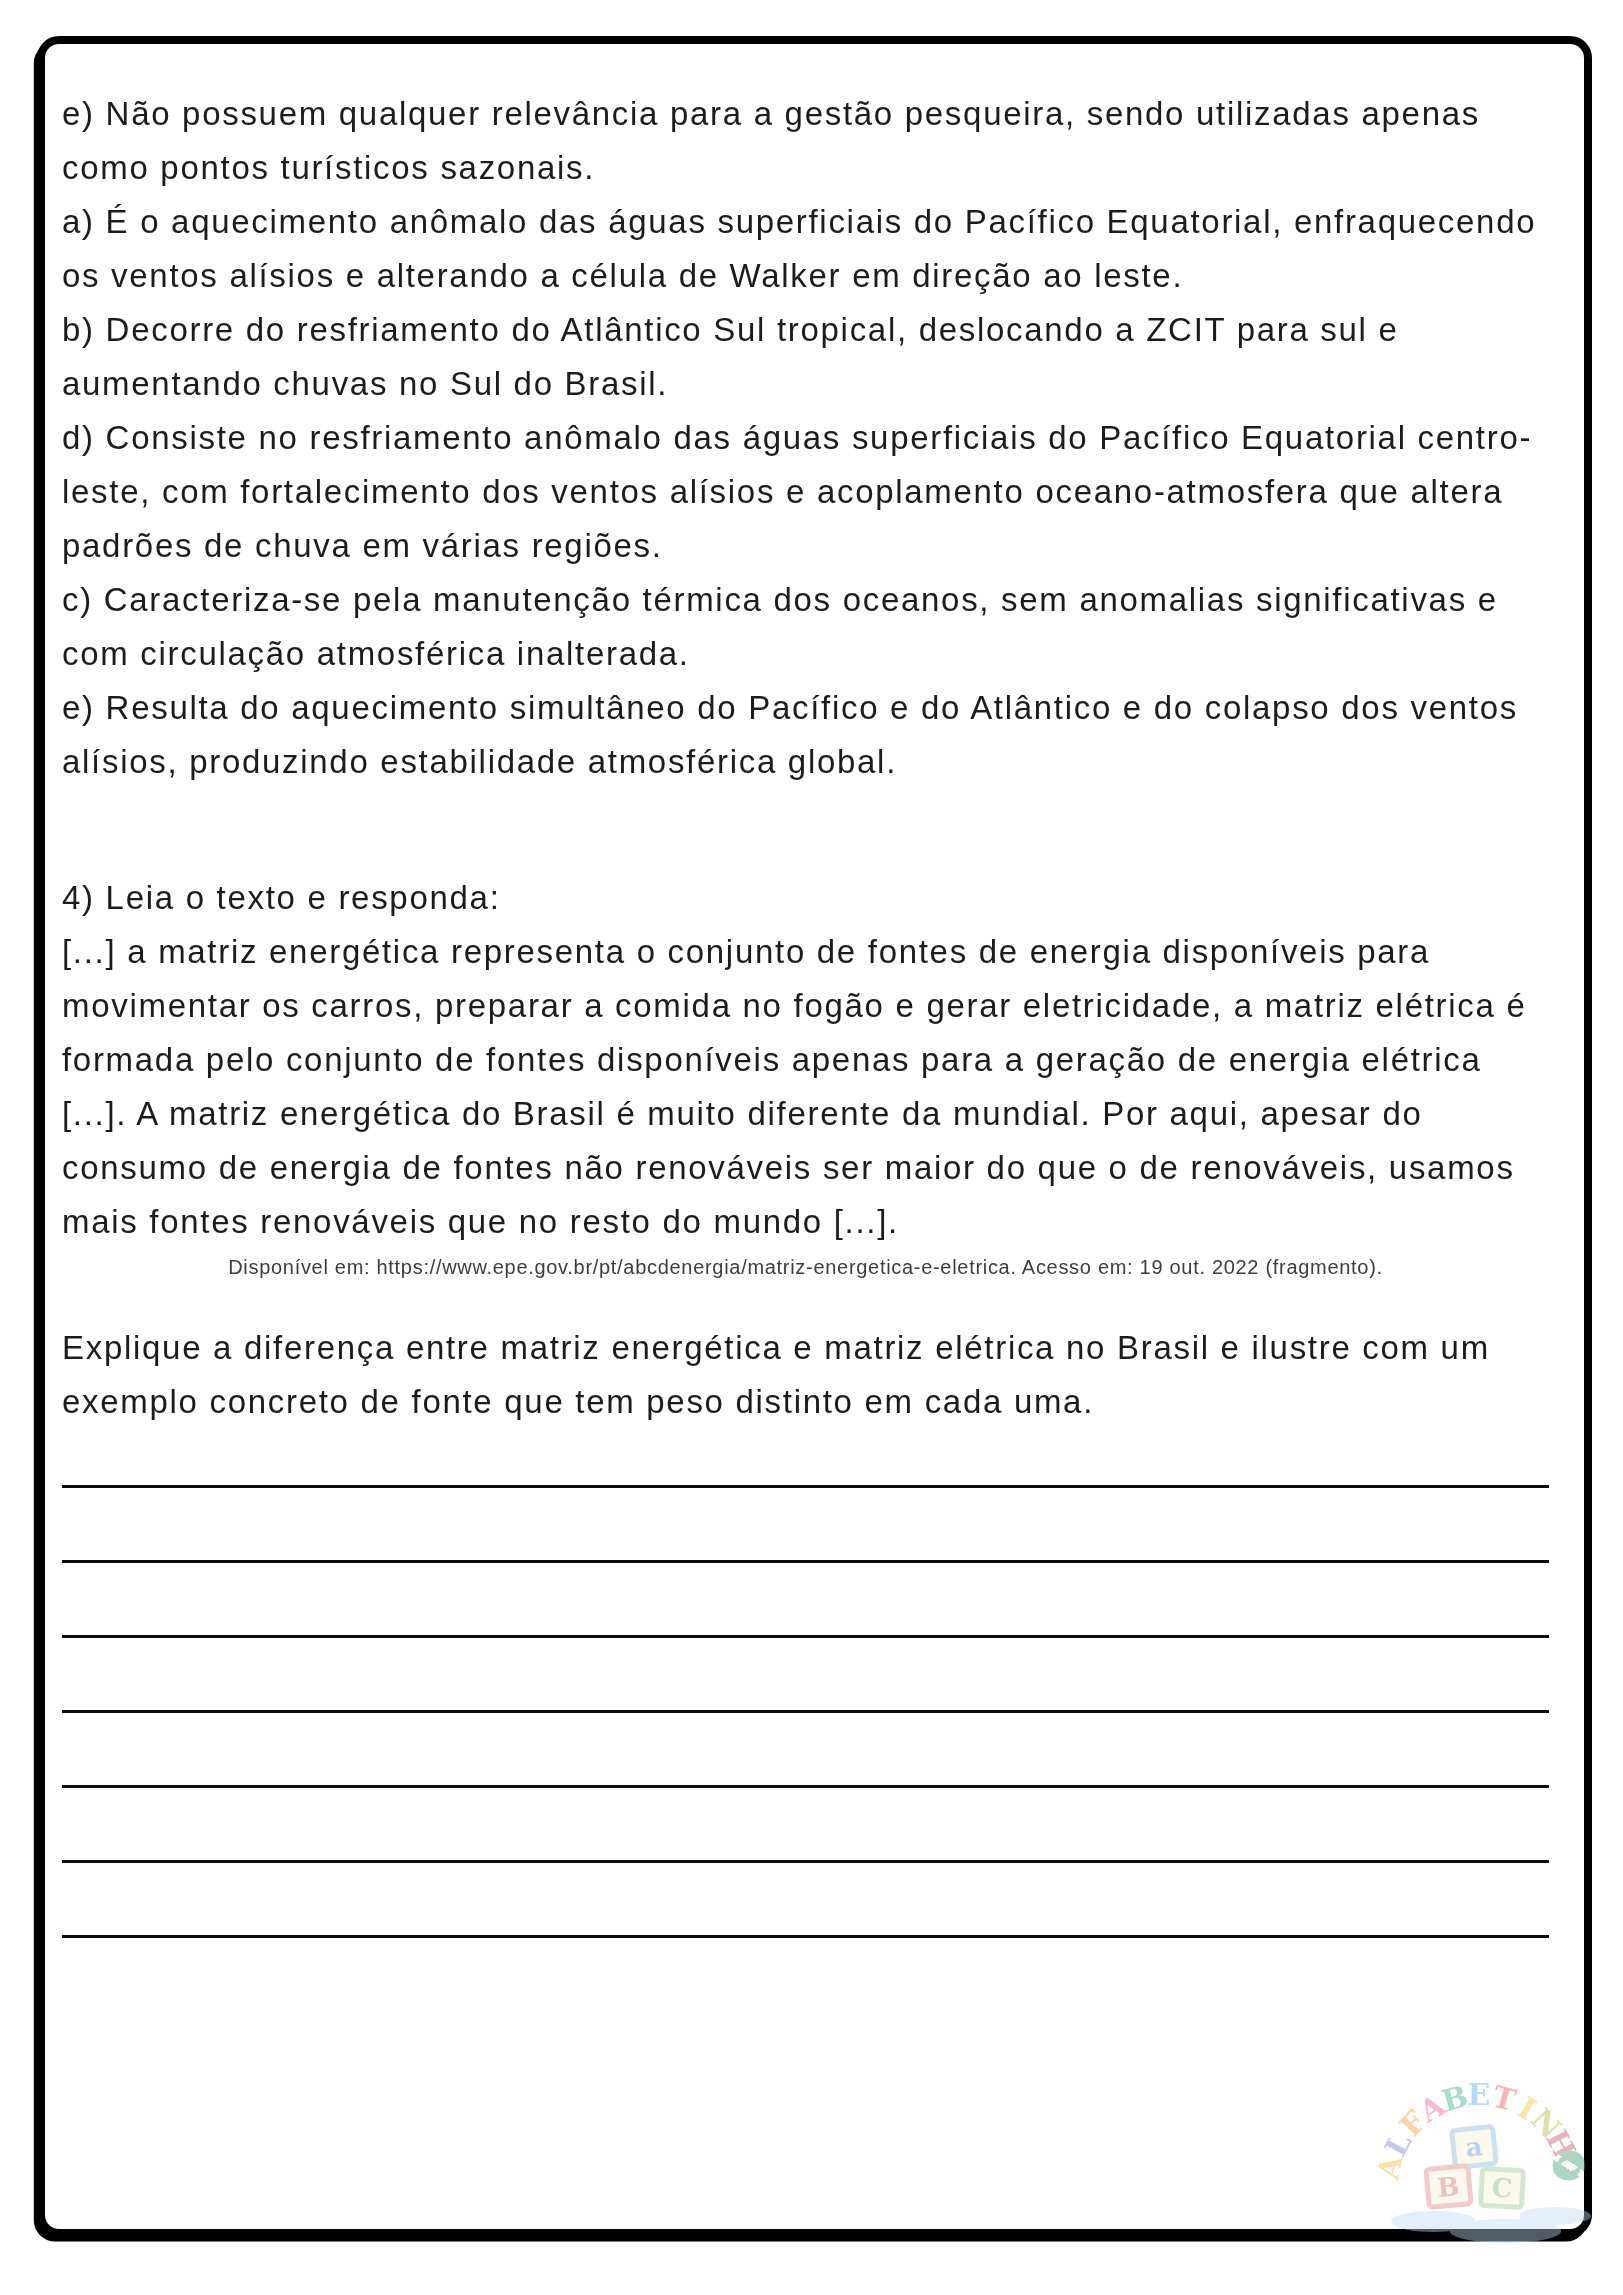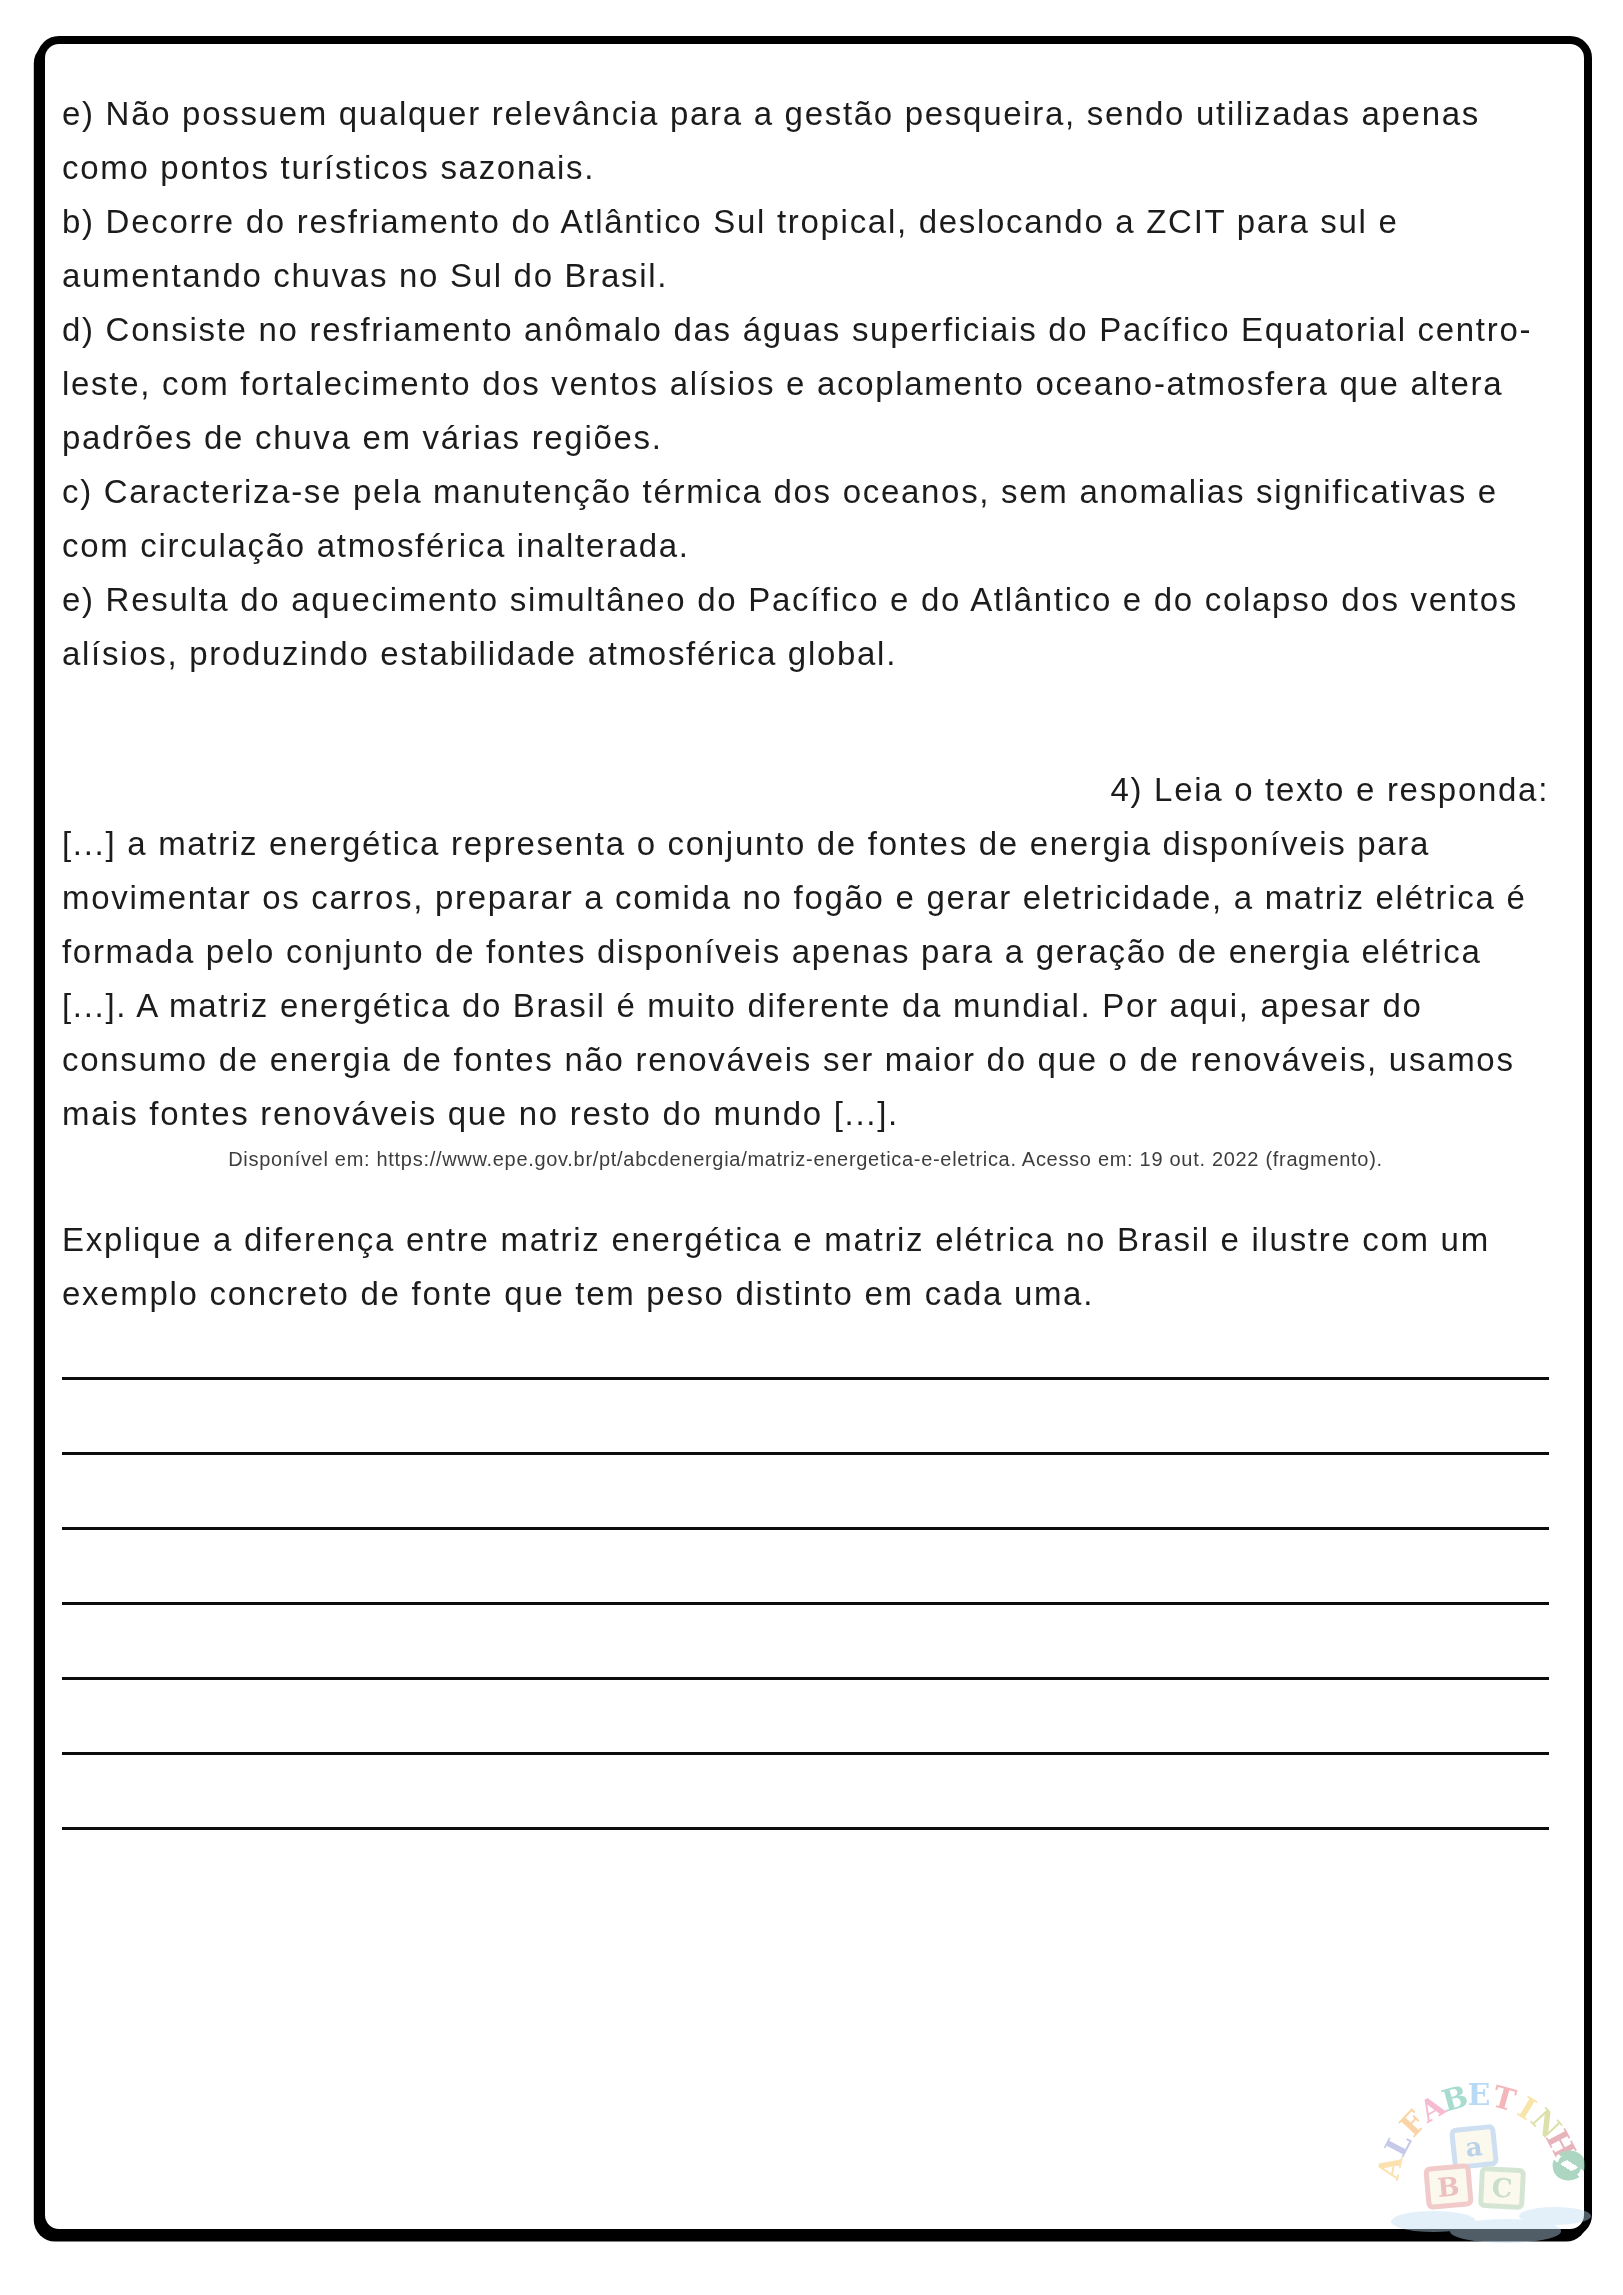--- a/index.html
+++ b/index.html
@@ -22,21 +22,21 @@
     padding:43px 35px 8px 17px;
   }
   .content p {
     margin:0;
     font-size:33px;
     line-height:54px;
     letter-spacing:1.7px;
     color:#1c1c1c;
   }
   .q3-start { margin-top:105px !important; }
-  .q4-start { margin-top:82px !important;text-align:right; }
+  .q4-start { margin-top:82px !important; }
   .citation {
     margin-top:2.6px !important;
     font-size:20px !important;
     line-height:30px !important;
     letter-spacing:0.7px !important;
     text-align:center;
     color:#3d3d3d !important;
   }
   .task { margin-top:39px !important; }
   .answers { margin-top:0; }
@@ -101,20 +101,21 @@
         <span class="arc-letter" style="color: rgb(175, 182, 54); left: 179px; top: 43px; transform: rotate(46.8deg);">N</span>
         <span class="arc-letter" style="color: rgb(201, 79, 96); left: 194px; top: 64px; transform: rotate(62.4deg);">H</span>
         <span class="arc-letter disc" style="color: rgb(62, 158, 111); background-color: rgb(62, 158, 111); left: 202px; top: 87px; transform: rotate(78deg);">O</span>
       </div>
   </div>
 
   <div class="content">
 
     <p>e) Não possuem qualquer relevância para a gestão pesqueira, sendo utilizadas apenas como pontos turísticos sazonais.</p>
 
+    <p>a) É o aquecimento anômalo das águas superficiais do Pacífico Equatorial, enfraquecendo os ventos alísios e alterando a célula de Walker em direção ao leste.</p>
     <p>b) Decorre do resfriamento do Atlântico Sul tropical, deslocando a ZCIT para sul e aumentando chuvas no Sul do Brasil.</p>
     <p>d) Consiste no resfriamento anômalo das águas superficiais do Pacífico Equatorial centro-leste, com fortalecimento dos ventos alísios e acoplamento oceano-atmosfera que altera padrões de chuva em várias regiões.</p>
     <p>c) Caracteriza-se pela manutenção térmica dos oceanos, sem anomalias significativas e com circulação atmosférica inalterada.</p>
     <p>e) Resulta do aquecimento simultâneo do Pacífico e do Atlântico e do colapso dos ventos alísios, produzindo estabilidade atmosférica global.</p>
 
     <p class="q4-start">4) Leia o texto e responda:</p>
     <p>[...] a matriz energética representa o conjunto de fontes de energia disponíveis para movimentar os carros, preparar a comida no fogão e gerar eletricidade, a matriz elétrica é formada pelo conjunto de fontes disponíveis apenas para a geração de energia elétrica [...]. A matriz energética do Brasil é muito diferente da mundial. Por aqui, apesar do consumo de energia de fontes não renováveis ser maior do que o de renováveis, usamos mais fontes renováveis que no resto do mundo [...].</p>
     <p class="citation">Disponível em: https://www.epe.gov.br/pt/abcdenergia/matriz-energetica-e-eletrica. Acesso em: 19 out. 2022 (fragmento).</p>
     <p class="task">Explique a diferença entre matriz energética e matriz elétrica no Brasil e ilustre com um exemplo concreto de fonte que tem peso distinto em cada uma.</p>
 

